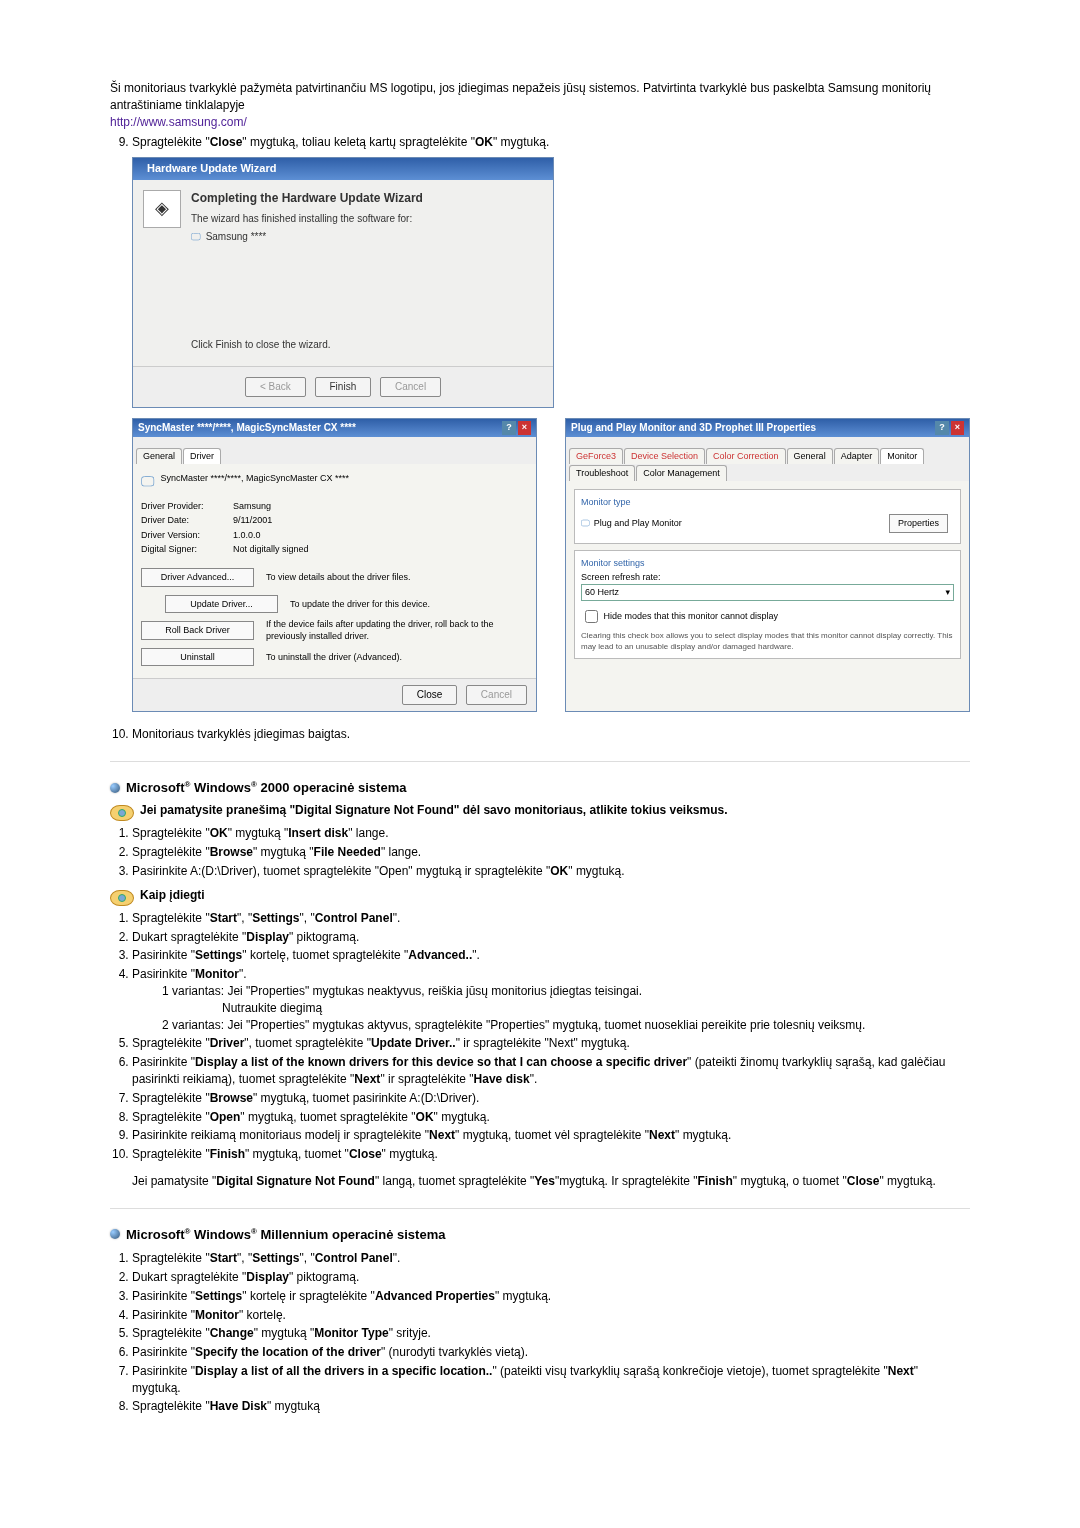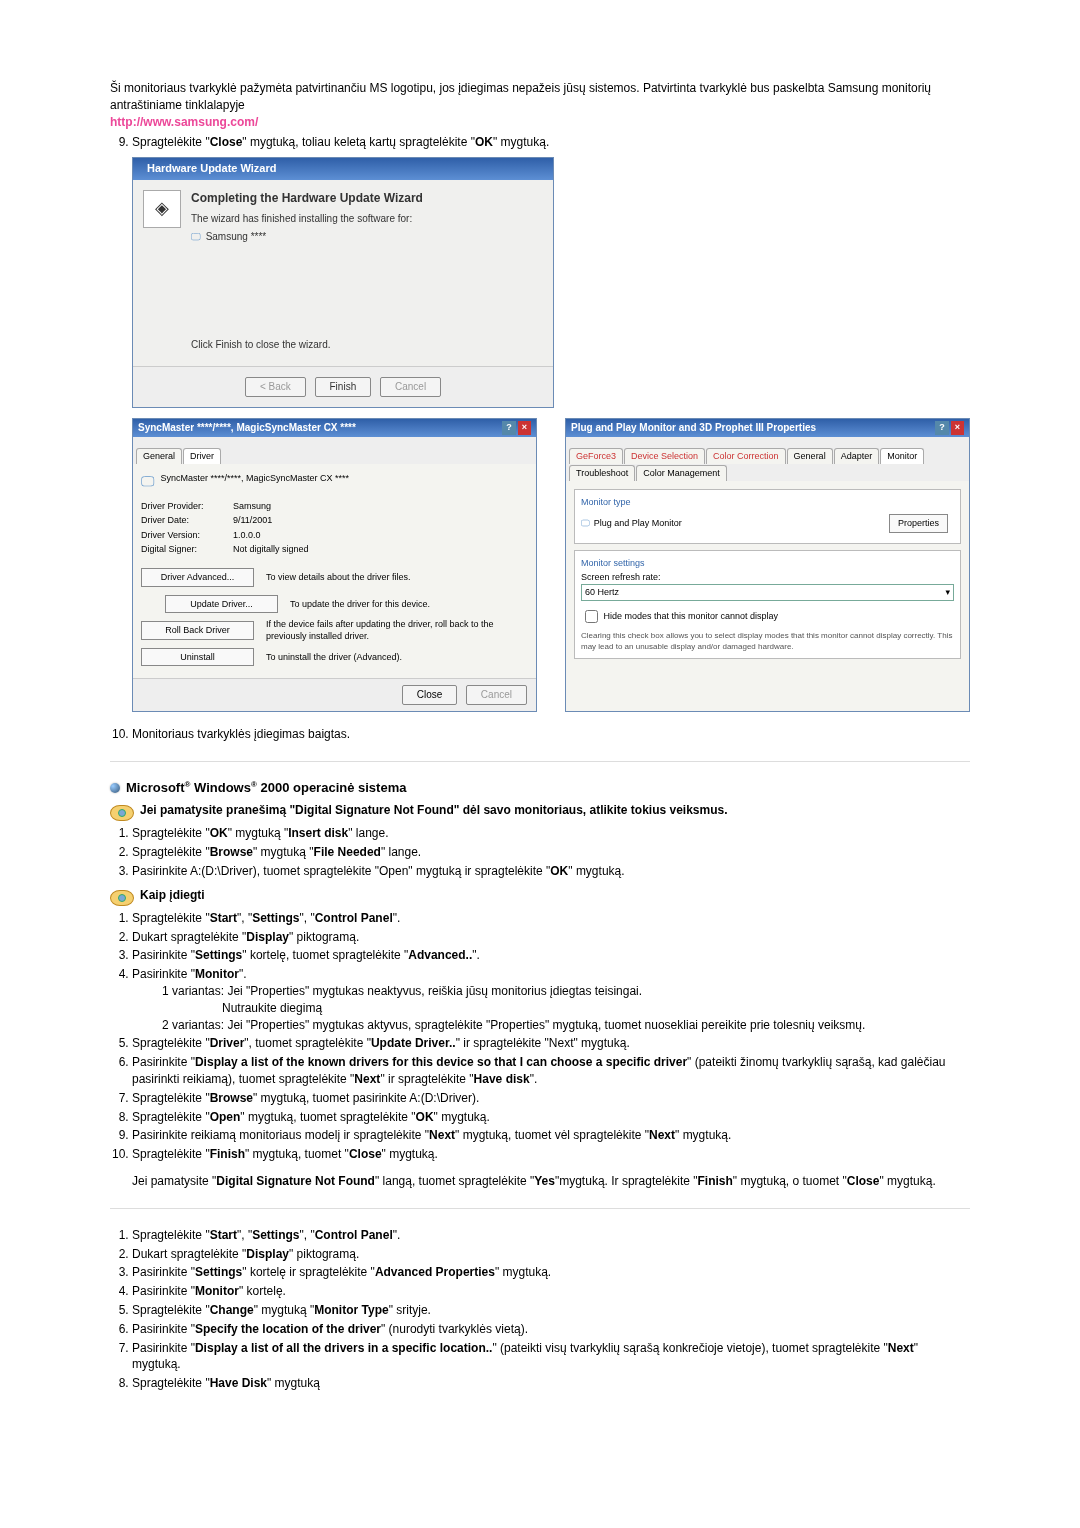--- a/index.html
+++ b/index.html
@@ -14,23 +14,22 @@
     width: 1080px;
     margin: 0 auto;
     padding: 80px 110px 40px 110px;
     box-sizing: border-box;
   }
   .intro {
     margin-bottom: 4px;
     line-height: 1.4;
   }
   a.blue-link {
-    color: #ec4899;
+    color: #4c1d95;
     text-decoration: none;
-    font-weight: bold;
   }
   ol.main-steps {
     margin: 0;
     padding-left: 22px;
   }
   ol.main-steps > li {
     margin-bottom: 4px;
     line-height: 1.4;
   }
   .b { font-weight: bold; }
@@ -353,20 +352,24 @@
     <li>Spragtelėkite "<span class="b">Open</span>" mygtuką, tuomet spragtelėkite "<span class="b">OK</span>" mygtuką.</li>
     <li>Pasirinkite reikiamą monitoriaus modelį ir spragtelėkite "<span class="b">Next</span>" mygtuką, tuomet vėl spragtelėkite "<span class="b">Next</span>" mygtuką.</li>
     <li>Spragtelėkite "<span class="b">Finish</span>" mygtuką, tuomet "<span class="b">Close</span>" mygtuką.
       <div style="height:10px;"></div>
       <div>Jei pamatysite "<span class="b">Digital Signature Not Found</span>" langą, tuomet spragtelėkite "<span class="b">Yes</span>"mygtuką. Ir spragtelėkite "<span class="b">Finish</span>" mygtuką, o tuomet "<span class="b">Close</span>" mygtuką.</div>
     </li>
   </ol>
 
   <hr class="divider">
 
+  <div class="section-head">
+    <span class="dot"></span>
+    <span class="b"><span>Microsoft</span><span class="sup">®</span><span> Windows</span><span class="sup">®</span><span> Millennium operacinė sistema</span></span>
+  </div>
 
   <ol class="num">
     <li>Spragtelėkite "<span class="b">Start</span>", "<span class="b">Settings</span>", "<span class="b">Control Panel</span>".</li>
     <li>Dukart spragtelėkite "<span class="b">Display</span>" piktogramą.</li>
     <li>Pasirinkite "<span class="b">Settings</span>" kortelę ir spragtelėkite "<span class="b">Advanced Properties</span>" mygtuką.</li>
     <li>Pasirinkite "<span class="b">Monitor</span>" kortelę.</li>
     <li>Spragtelėkite "<span class="b">Change</span>" mygtuką "<span class="b">Monitor Type</span>" srityje.</li>
     <li>Pasirinkite "<span class="b">Specify the location of the driver</span>" (nurodyti tvarkyklės vietą).</li>
     <li>Pasirinkite "<span class="b">Display a list of all the drivers in a specific location..</span>" (pateikti visų tvarkyklių sąrašą konkrečioje vietoje), tuomet spragtelėkite "<span class="b">Next</span>" mygtuką.</li>
     <li>Spragtelėkite "<span class="b">Have Disk</span>" mygtuką</li>

